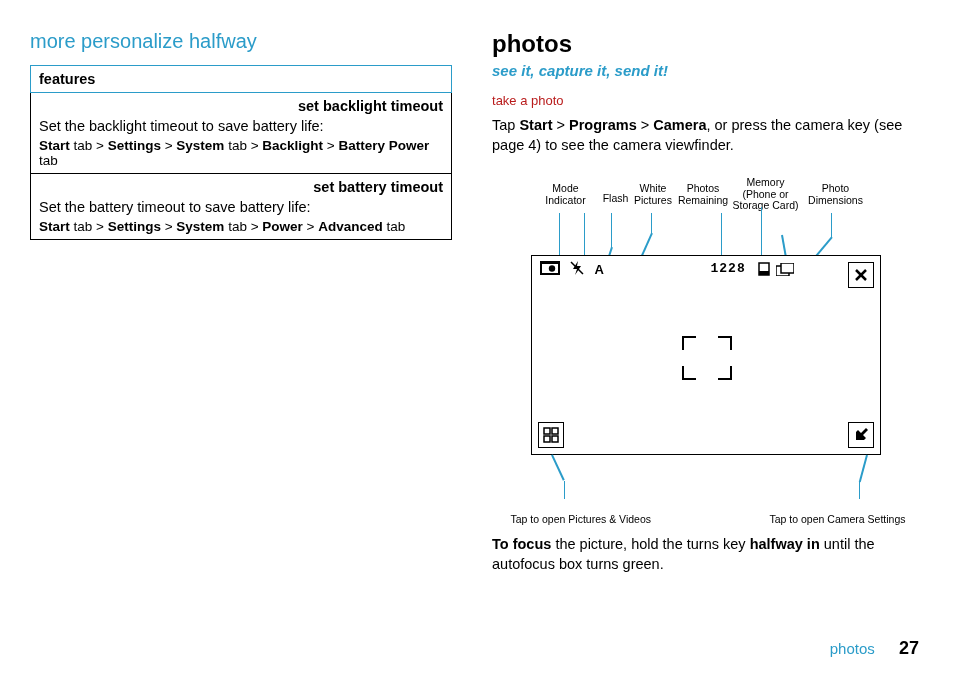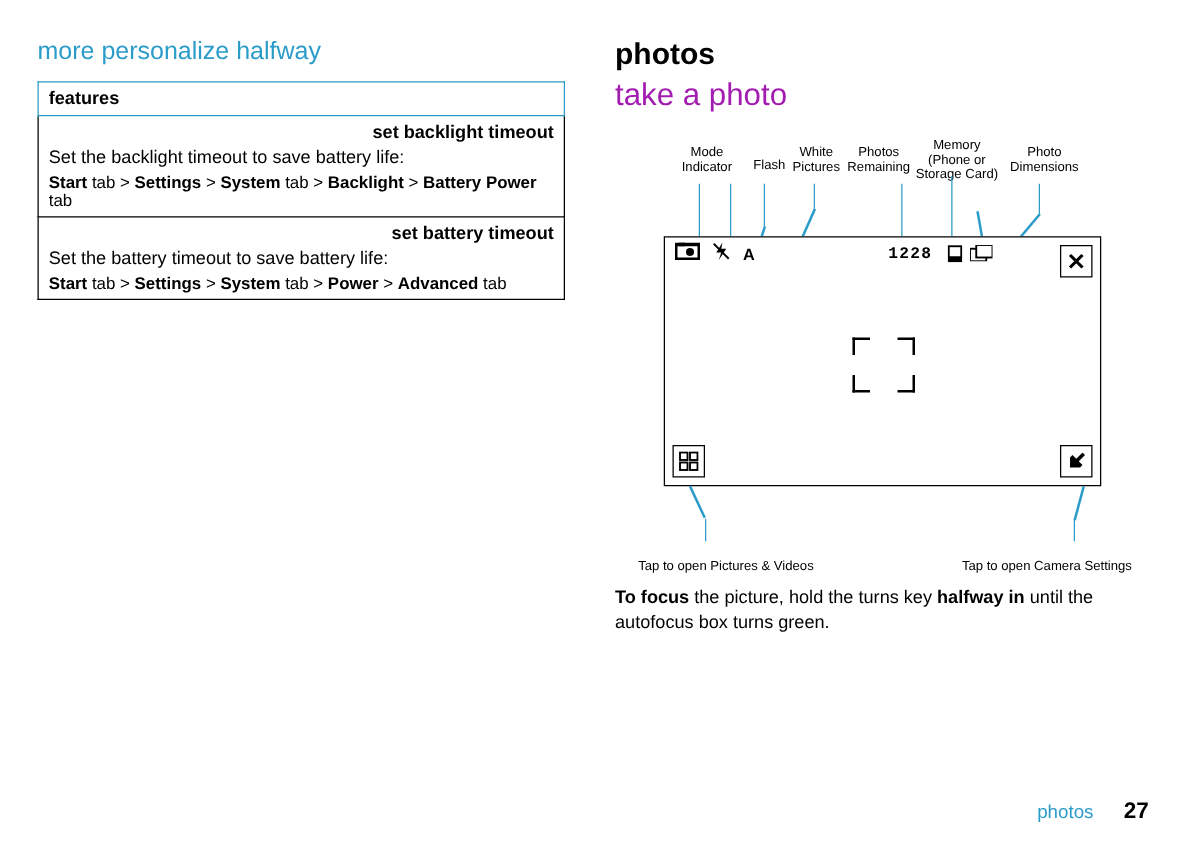--- a/index.html
+++ b/index.html
@@ -29,23 +29,23 @@
     color: #000;
   }
   .subtitle {
     color: #2b9cc9;
     font-style: italic;
     font-weight: 700;
     font-size: 15px;
     margin-bottom: 14px;
   }
   h2.subsection {
-    color: #a21caf;
+    color: #b91c1c;
     font-weight: 400;
-    font-size: 25px;
+    font-size: 13px;
     margin-bottom: 8px;
   }
   p { font-size: 14.5px; line-height: 1.35; margin-bottom: 10px; }
   .bold { font-weight: 700; }
   .cond { font-family: 'Arial Narrow', Arial, sans-serif; font-stretch: condensed; }
 
   table.feat {
     width: 100%;
     border-collapse: collapse;
     font-size: 14.5px;
@@ -118,21 +118,25 @@
           <span class="bold cond">Advanced</span><span> tab</span>
         </div>
       </td>
           </tr>
     </tbody>
       </table>
   </div>
 
   <div class="col-right">
     <h1 class="photos-title">photos</h1>
+    <div class="subtitle">see it, capture it, send it!</div>
     <h2 class="subsection">take a photo</h2>
+    <p>
+      <span>Tap </span><span class="bold cond">Start</span><span> &gt; </span><span class="bold cond">Programs</span><span> &gt; </span><span class="bold cond">Camera</span><span>, or press the camera key (see page 4) to see the camera viewfinder.</span>
+    </p>
 
     <div class="diagram-wrap">
 
       <div class="top-labels">
         <div style="left:30px;top:18px;width:50px">Mode Indicator</div>
         <div style="left:90px;top:28px;width:30px">Flash</div>
         <div style="left:120px;top:18px;width:45px">White Pictures</div>
         <div style="left:165px;top:18px;width:55px">Photos Remaining</div>
         <div style="left:220px;top:12px;width:70px">Memory (Phone or Storage Card)</div>
         <div style="left:295px;top:18px;width:60px">Photo Dimensions</div>

